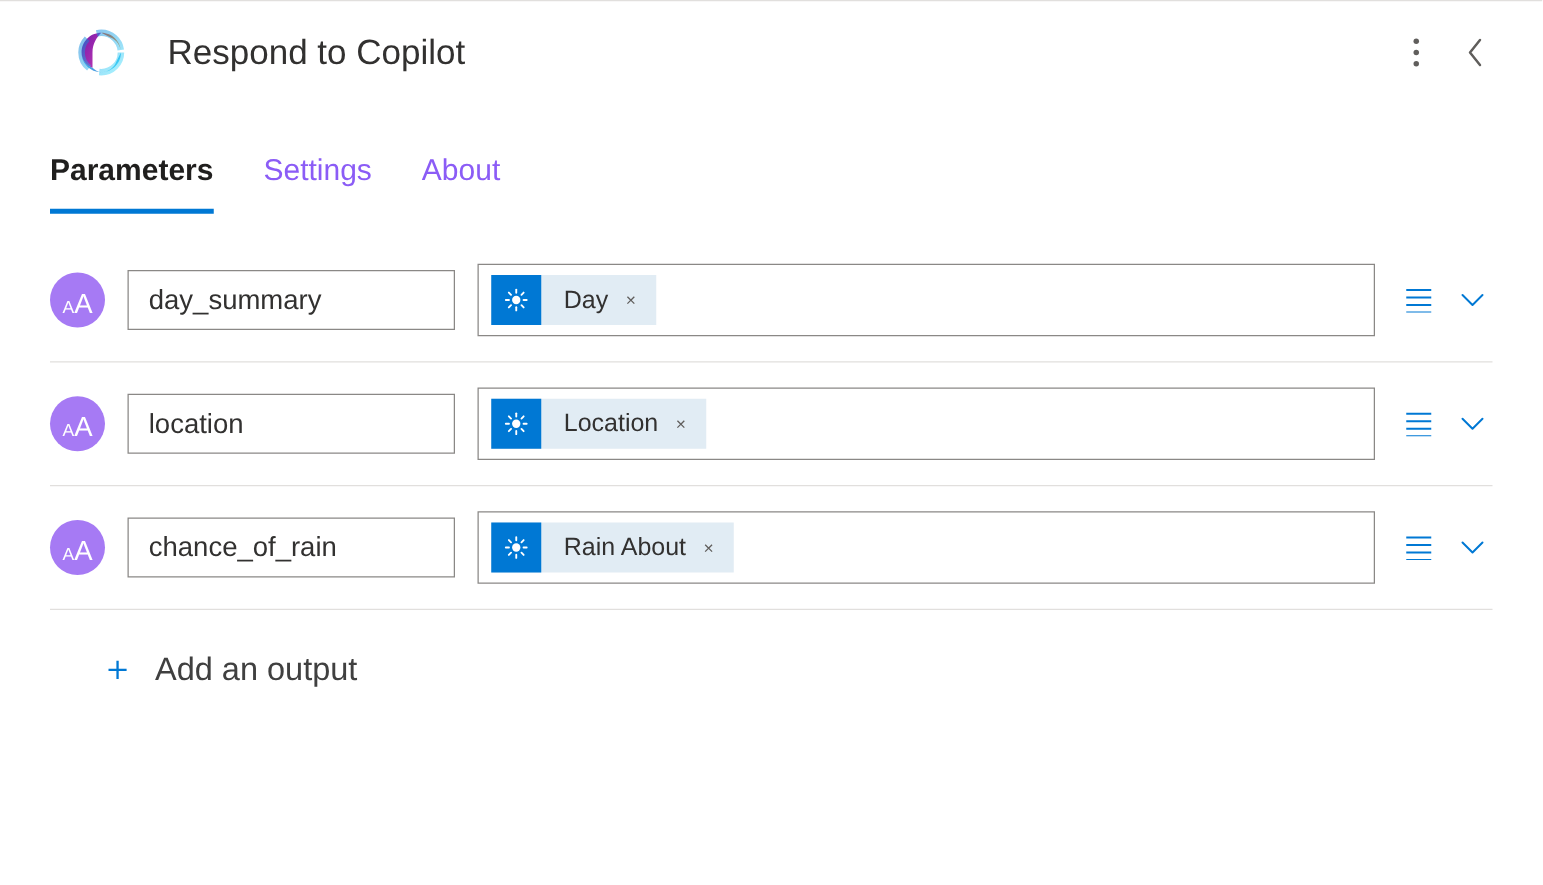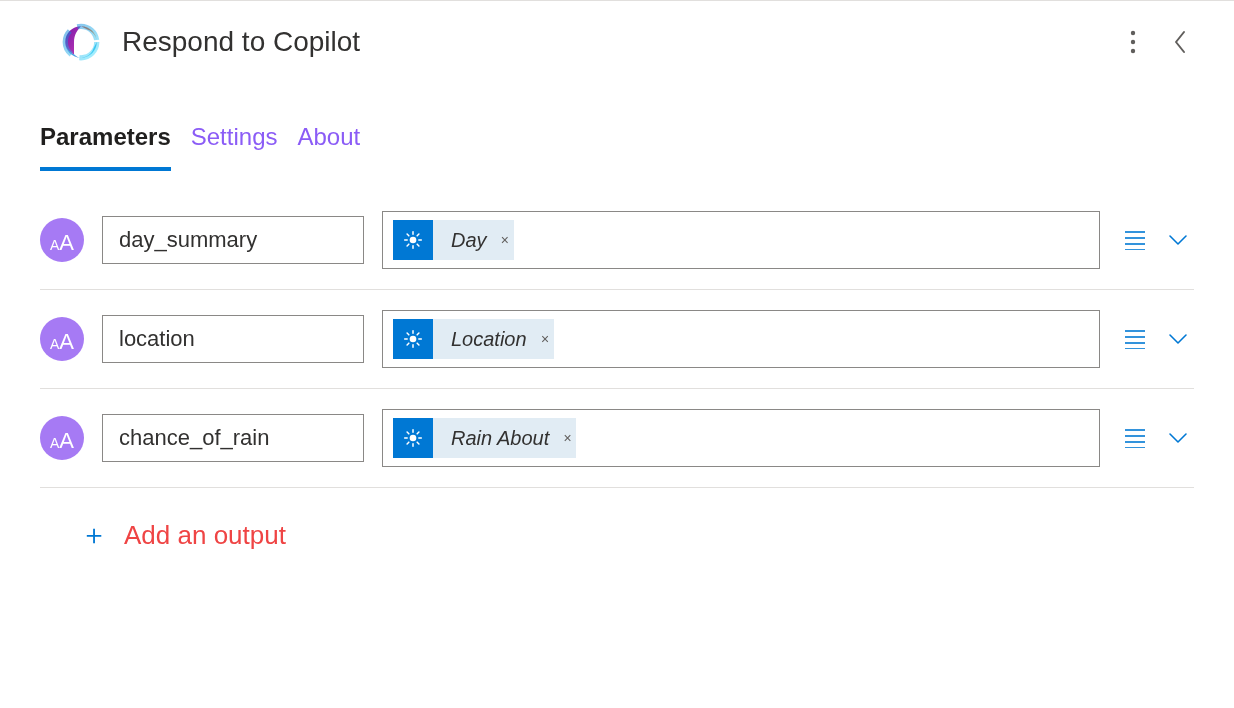--- a/index.html
+++ b/index.html
@@ -17,20 +17,21 @@
     }
     .panel {
       width: 100%;
       height: 100%;
       border-top: 1px solid #e1dfdd;
     }
     .header {
       display: flex;
       align-items: center;
       padding: 20px 40px 20px 60px;
+      gap: 12px;
     }
     .logo {
       width: 42px;
       height: 42px;
       margin-right: 20px;
       flex-shrink: 0;
     }
     .title {
       font-size: 28px;
       font-weight: 400;
@@ -47,21 +48,21 @@
       border: none;
       cursor: pointer;
       padding: 6px;
       display: flex;
       align-items: center;
       justify-content: center;
       color: #605e5c;
     }
     .tabs {
       display: flex;
-      gap: 20px;
+      gap: 40px;
       padding: 40px 40px 0 40px;
     }
     .tab {
       font-size: 24px;
       font-weight: 400;
       color: #8b5cf6;
       cursor: pointer;
       padding-bottom: 16px;
       border-bottom: 4px solid transparent;
     }
@@ -116,22 +117,21 @@
       display: flex;
       align-items: center;
       min-height: 54px;
       background: white;
     }
     .token {
       display: inline-flex;
       align-items: center;
       background: #e1ecf4;
       height: 40px;
-      padding-right: 1px;
-      font-style: italic;
+      padding-right: 12px;
     }
     .token-icon {
       width: 40px;
       height: 40px;
       background: #0078d4;
       display: flex;
       align-items: center;
       justify-content: center;
       color: white;
       flex-shrink: 0;
@@ -156,21 +156,21 @@
     .add-output {
       display: flex;
       align-items: center;
       gap: 16px;
       padding: 28px 0 0 40px;
       color: #0078d4;
       font-size: 26px;
       cursor: pointer;
     }
     .add-output-text {
-      color: #ef4444;
+      color: #404040;
       text-align: center;
     }
     .plus-sign {
       font-size: 28px;
       font-weight: 300;
       color: #0078d4;
     }
   </style>
 </head>
 <body>

